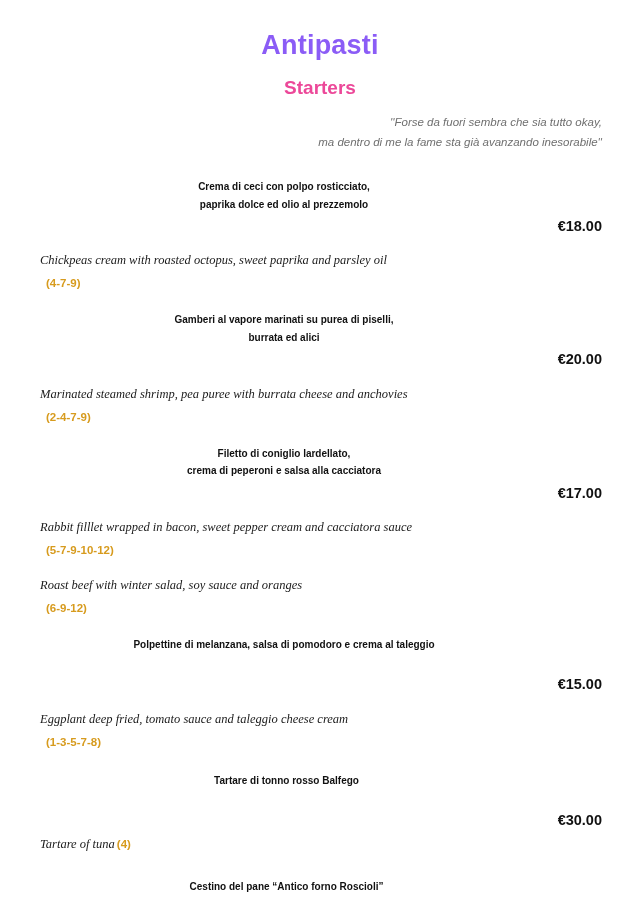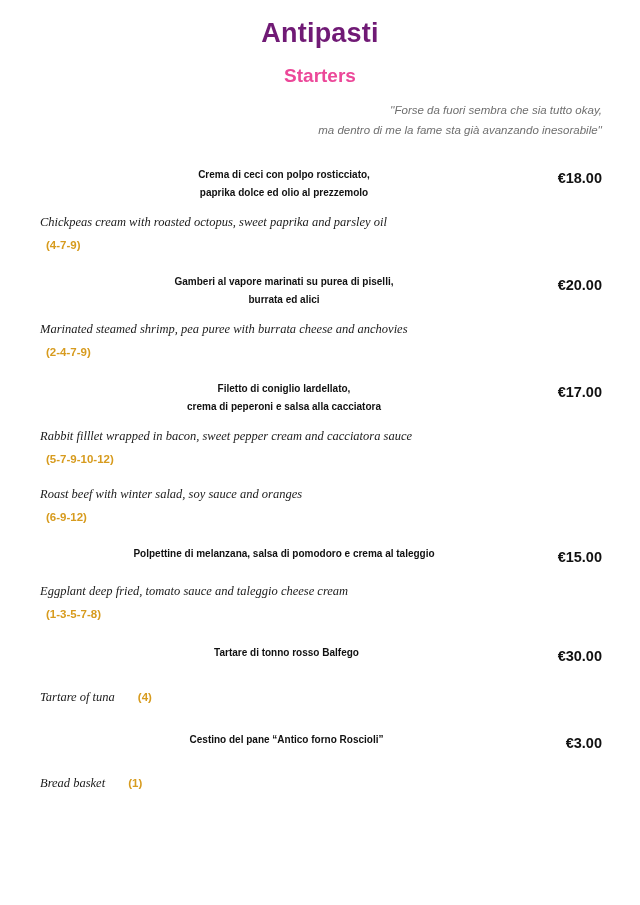--- a/index.html
+++ b/index.html
@@ -16,25 +16,25 @@
   }
   .page {
     width: 640px;
     height: 905px;
     position: relative;
     box-sizing: border-box;
     padding: 0 38px;
   }
   .title {
     text-align: center;
-    color: #701a75;
+    color: #8b5cf6;
     font-size: 27px;
     font-weight: bold;
     letter-spacing: 0.2px;
-    margin-top: 18px;
+    margin-top: 30px;
     margin-bottom: 0;
   }
   .subtitle {
     text-align: center;
     font-size: 19px;
     font-weight: bold;
     color: #ec4899;
     margin-top: 16px;
   }
   .quote {
@@ -76,42 +76,43 @@
   }
   .price {
     flex: 0 0 auto;
     font-size: 14.5px;
     font-weight: bold;
     color: #111111;
     line-height: 1.75;
     white-space: nowrap;
     text-align: right;
     min-width: 62px;
+    margin-top: 36px;
   }
   .desc {
     font-family: "Liberation Serif", serif;
     font-style: italic;
     font-size: 12.5px;
     color: #1a1a1a;
     margin-top: 14px;
     padding-left: 2px;
   }
   .allergens {
     color: #d79b1e;
     font-size: 11.5px;
     font-weight: bold;
     margin-top: 9px;
     padding-left: 8px;
   }
   
   .inline-desc {
     display: flex;
     align-items: baseline;
-    gap: 23px;
-    margin-top: 20px;
+    gap: 2px;
+    margin-top: 4px;
     padding-left: 2px;
   }
   .inline-desc .desc {
     margin-top: 0;
     padding-left: 0;
   }
   .inline-desc .allergens {
     margin-top: 0;
     padding-left: 0;
   }

